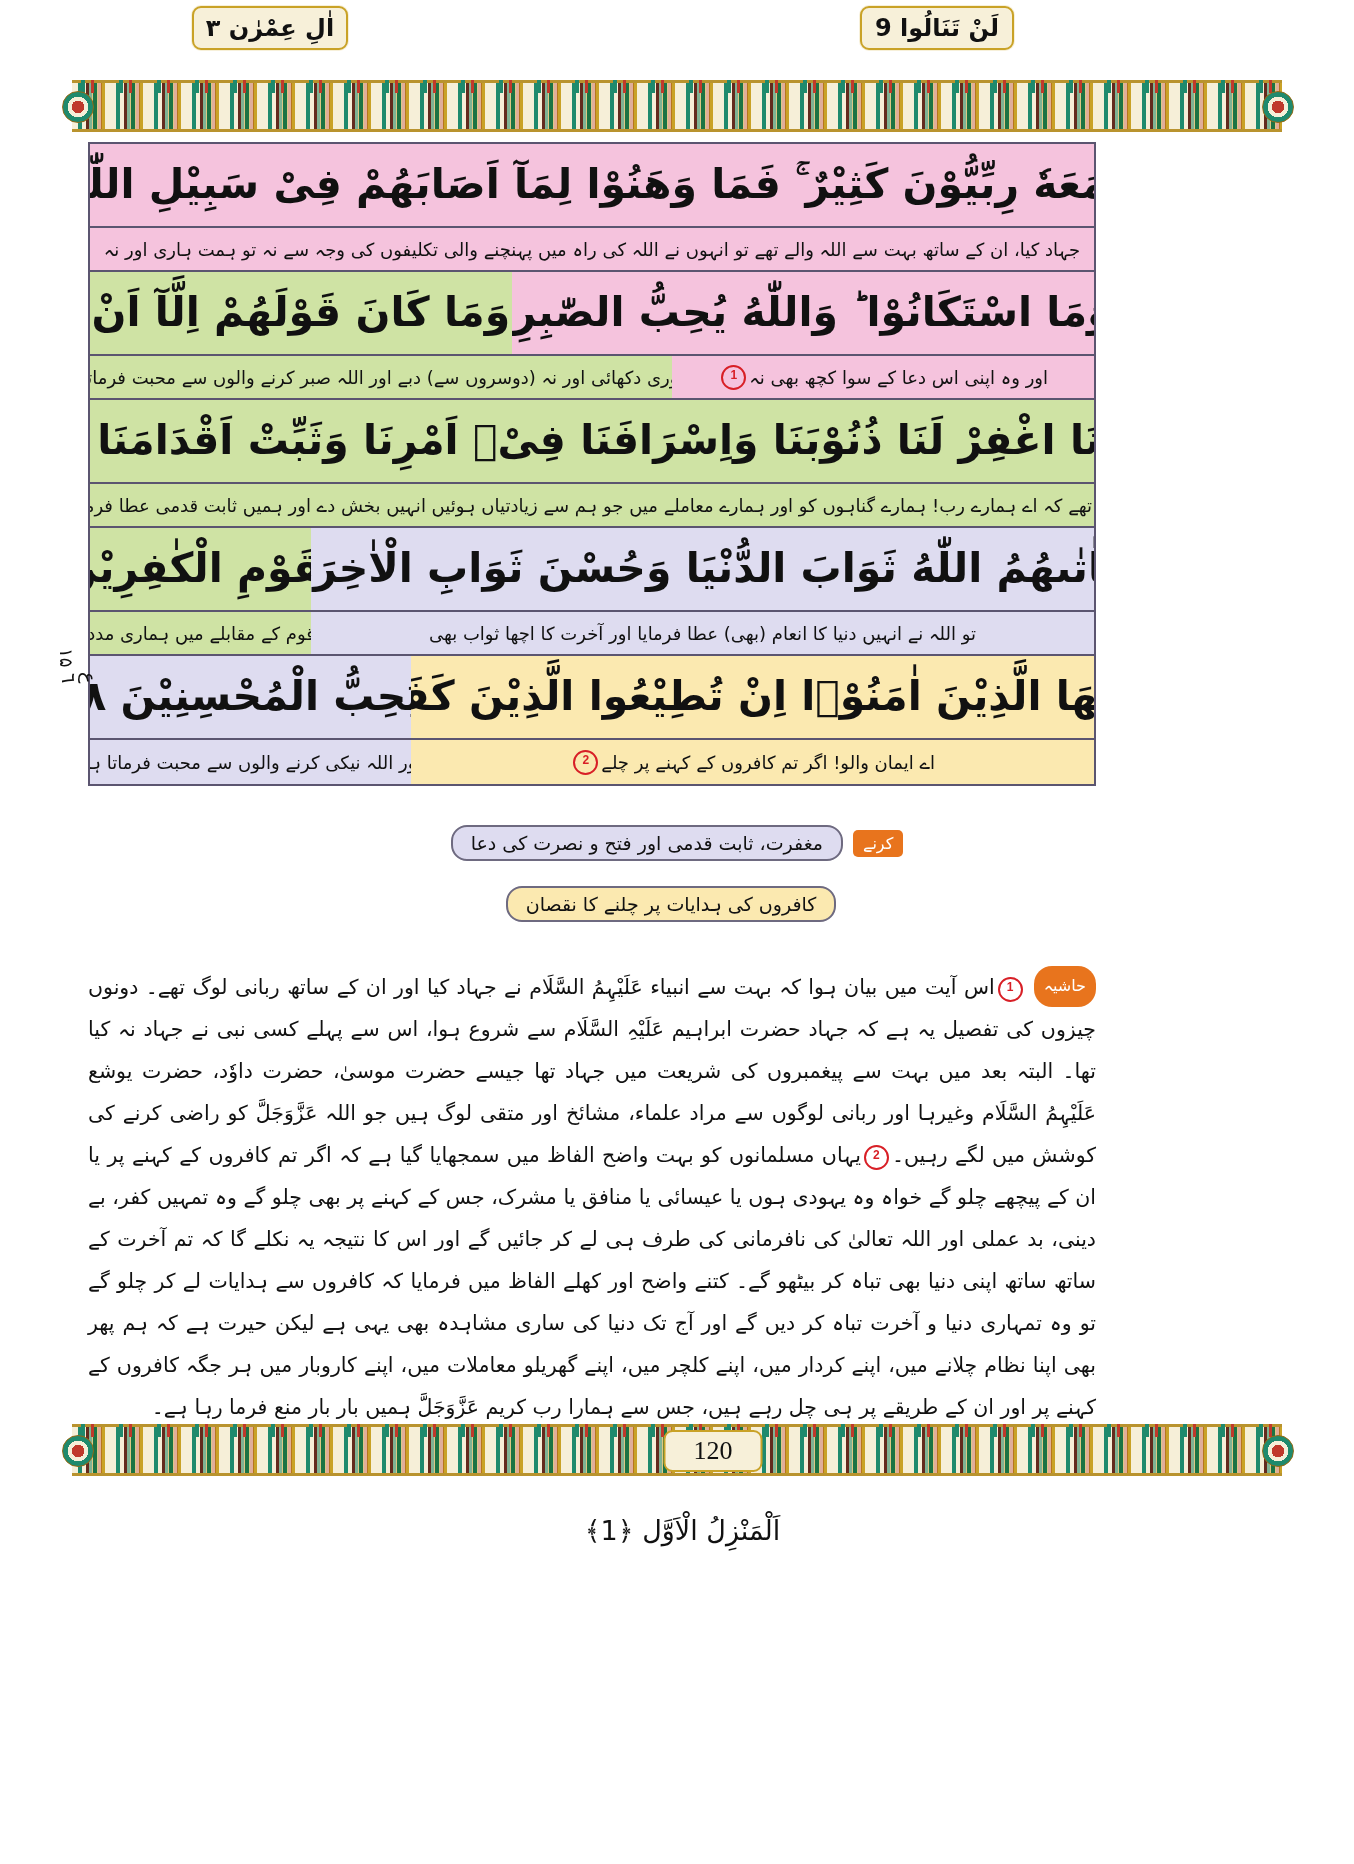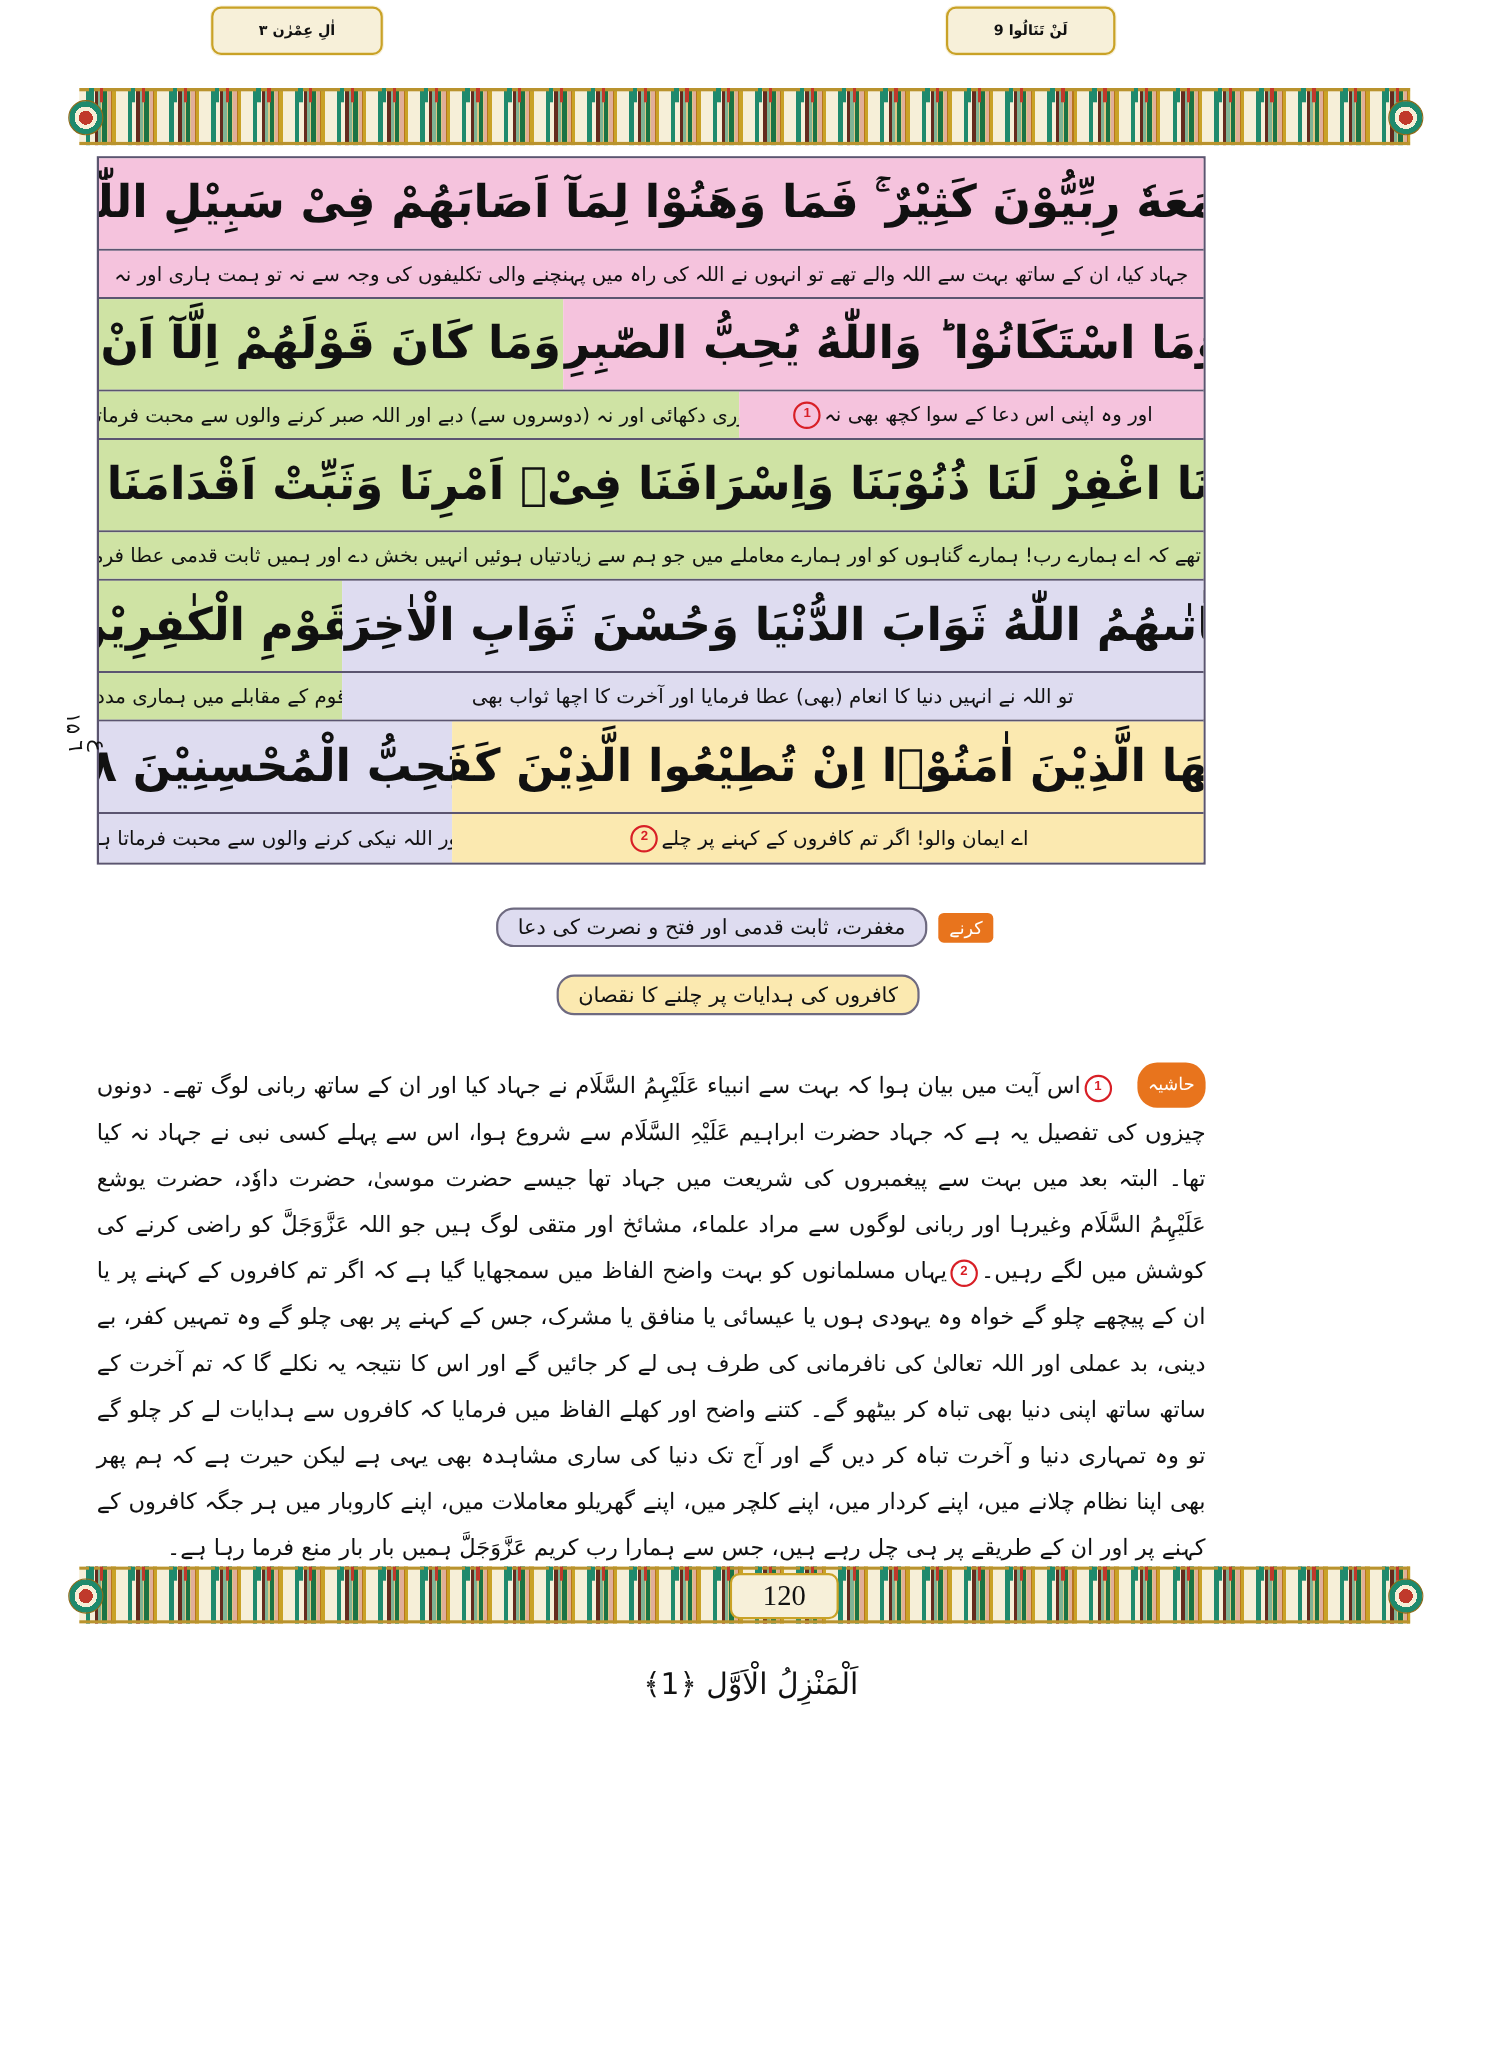--- a/index.html
+++ b/index.html
@@ -64,21 +64,21 @@
   
   .cartouche{
     position:absolute;top:6px;height:40px;
     background:#f7f0d9;border:2px solid #c9a227;border-radius:9px;
     display:flex;align-items:center;justify-content:center;
     box-shadow:0 0 0 1px #f7f0d9;
     z-index:4;
   }
   .cartouche span{
     font-family:"DejaVu Sans","Liberation Sans",sans-serif;
-    font-size:13px;color:#111;direction:rtl;white-space:nowrap;
+    font-size:24px;color:#111;direction:rtl;white-space:nowrap;
     font-weight:600;
   }
 
   
   .quran-block{
     position:absolute;left:88px;top:142px;width:1008px;
     border:2px solid #5b5570;
     box-sizing:border-box;
   }
   .vrow{display:flex;flex-direction:row-reverse;width:100%;box-sizing:border-box;}
@@ -156,21 +156,21 @@
     font-family:"DejaVu Sans","Liberation Sans",sans-serif;
   }
 
   
   .haashiya{
     position:absolute;left:88px;top:966px;width:1008px;
     direction:rtl;text-align:justify;
     font-family:"DejaVu Sans","Liberation Sans",sans-serif;
     font-size:20.5px;line-height:2.05;color:#111;
   }
-  .haashiya .tag{display:inline-block;vertical-align:3px;margin-left:20px;border-radius:18px;}
+  .haashiya .tag{display:inline-block;vertical-align:3px;margin-left:8px;border-radius:18px;}
   .fn-inline{
     display:inline-block;width:21px;height:21px;border-radius:50%;
     border:2px solid #d81f26;color:#d81f26;
     font-size:12px;line-height:17px;text-align:center;
     font-family:"Liberation Sans",sans-serif;
     margin:0 3px;vertical-align:3px;font-weight:700;
   }
 
   
   .page-number{

